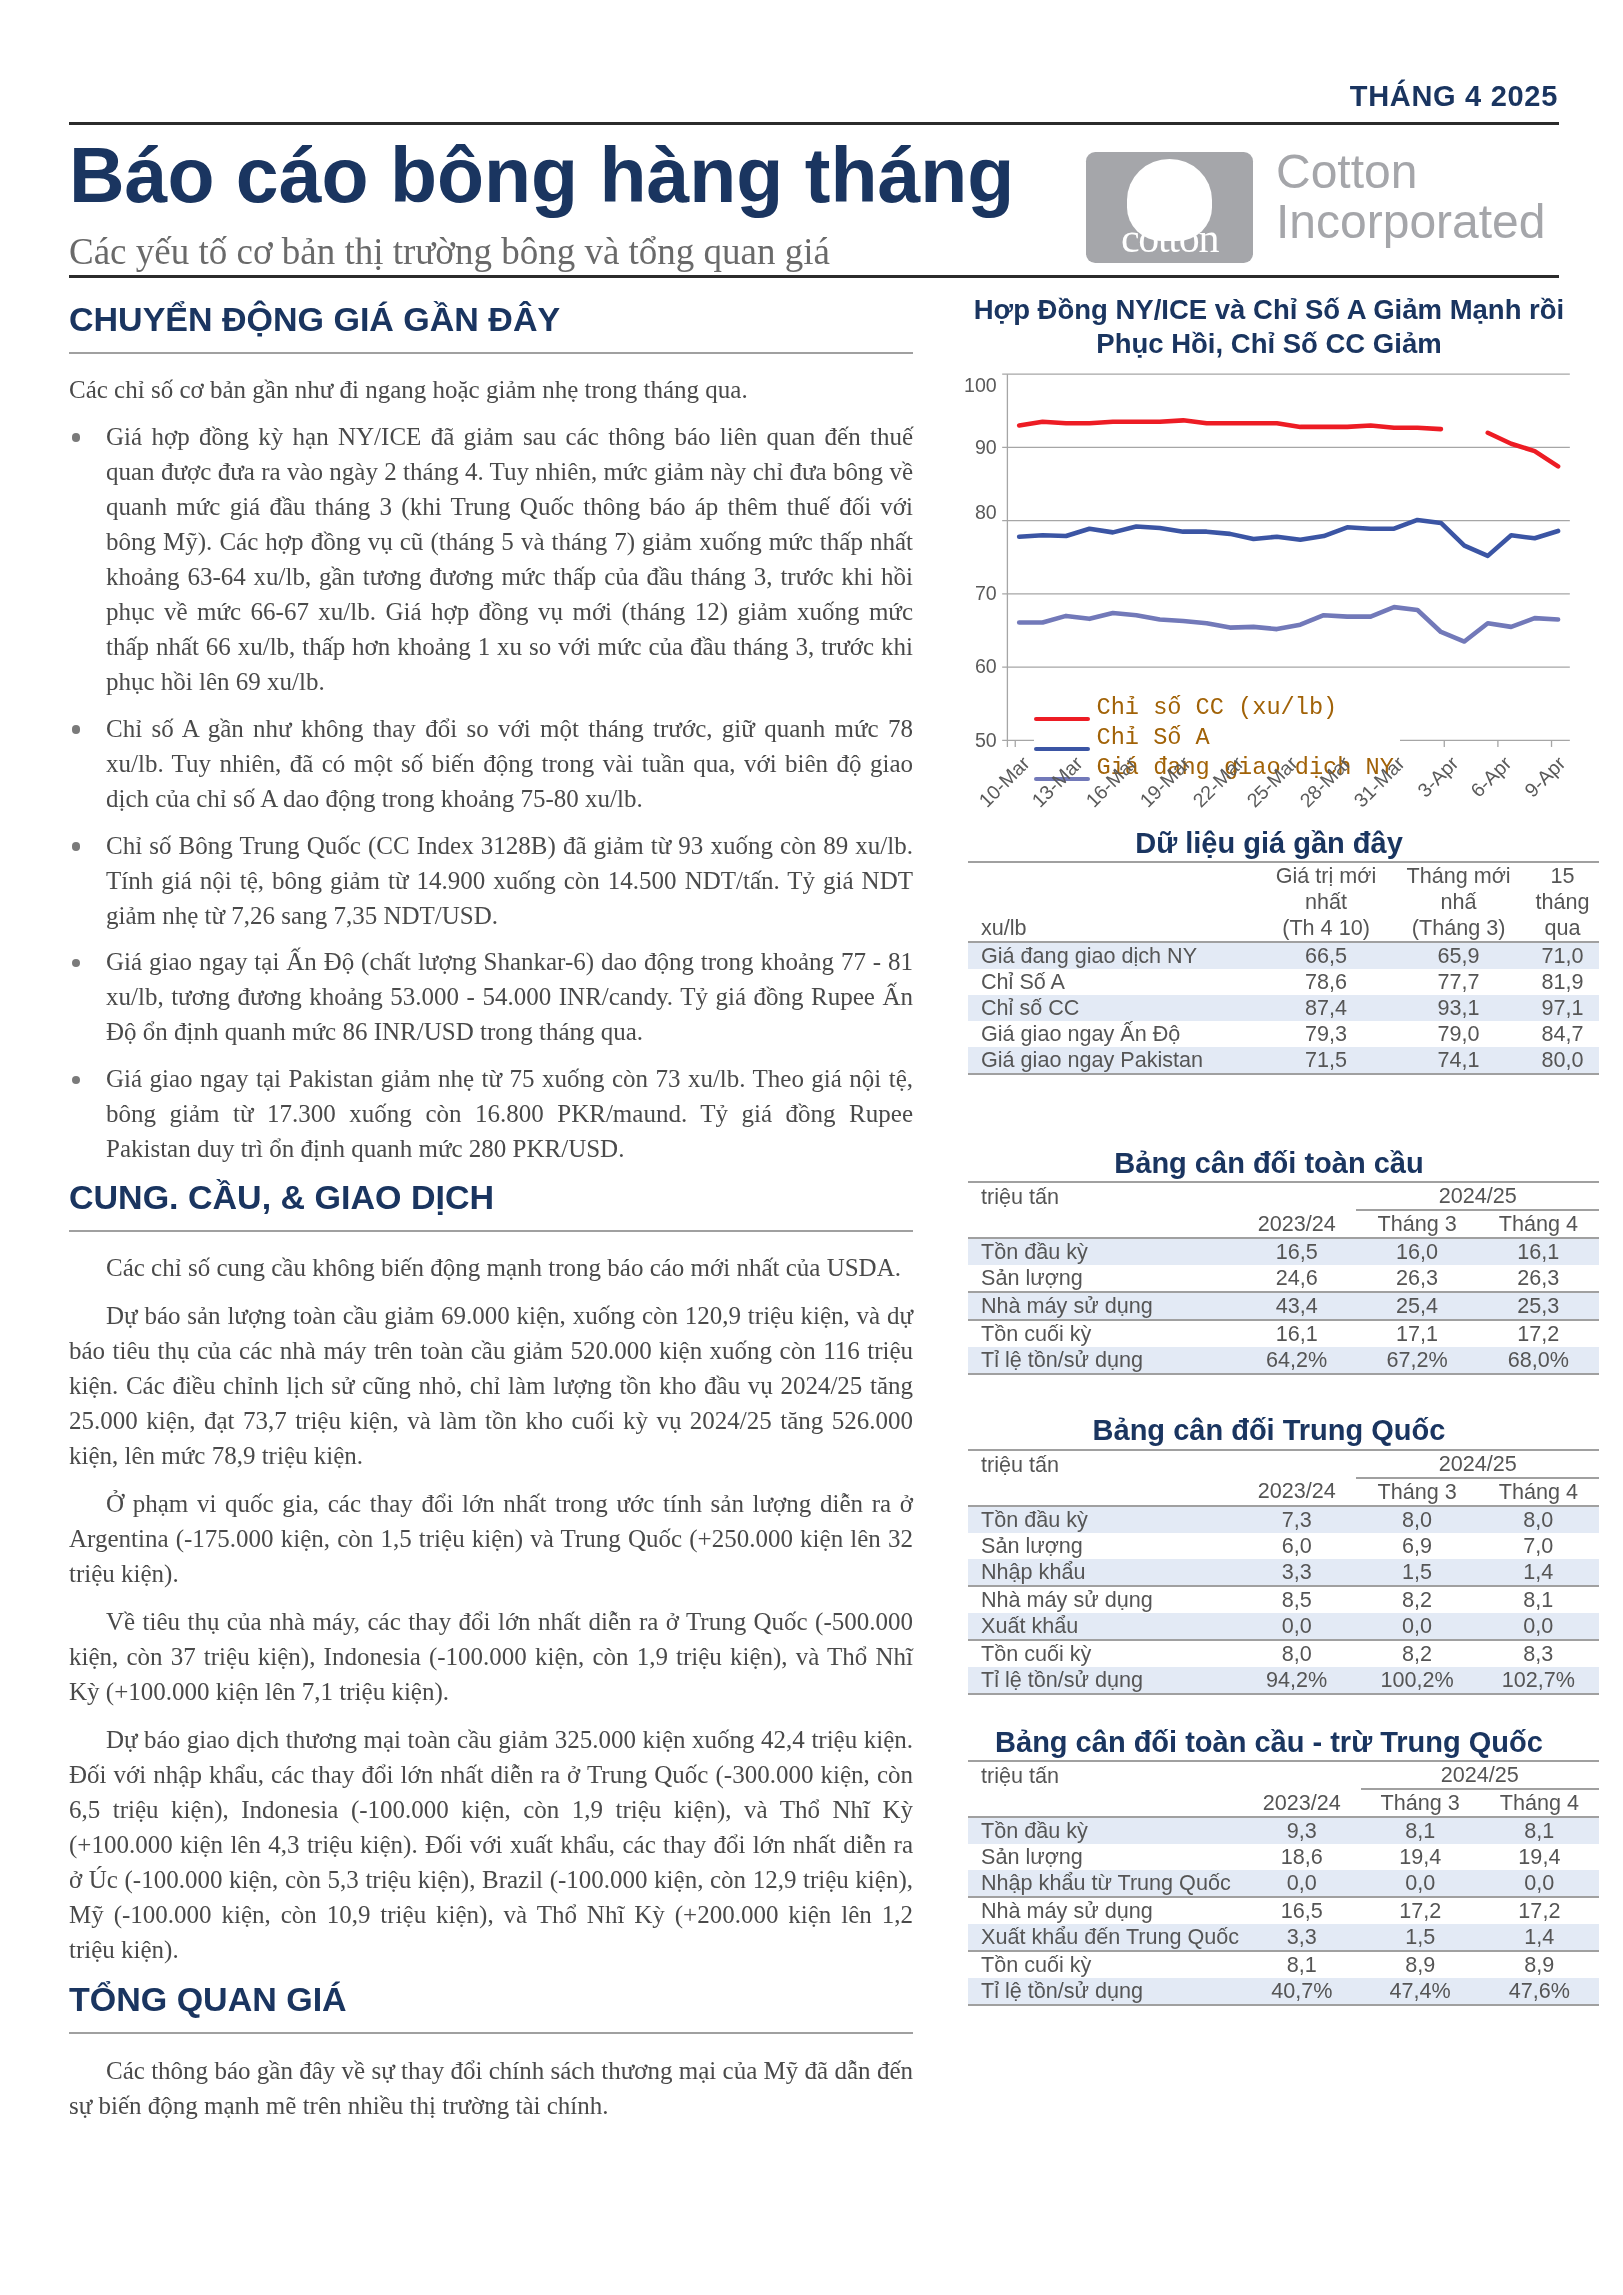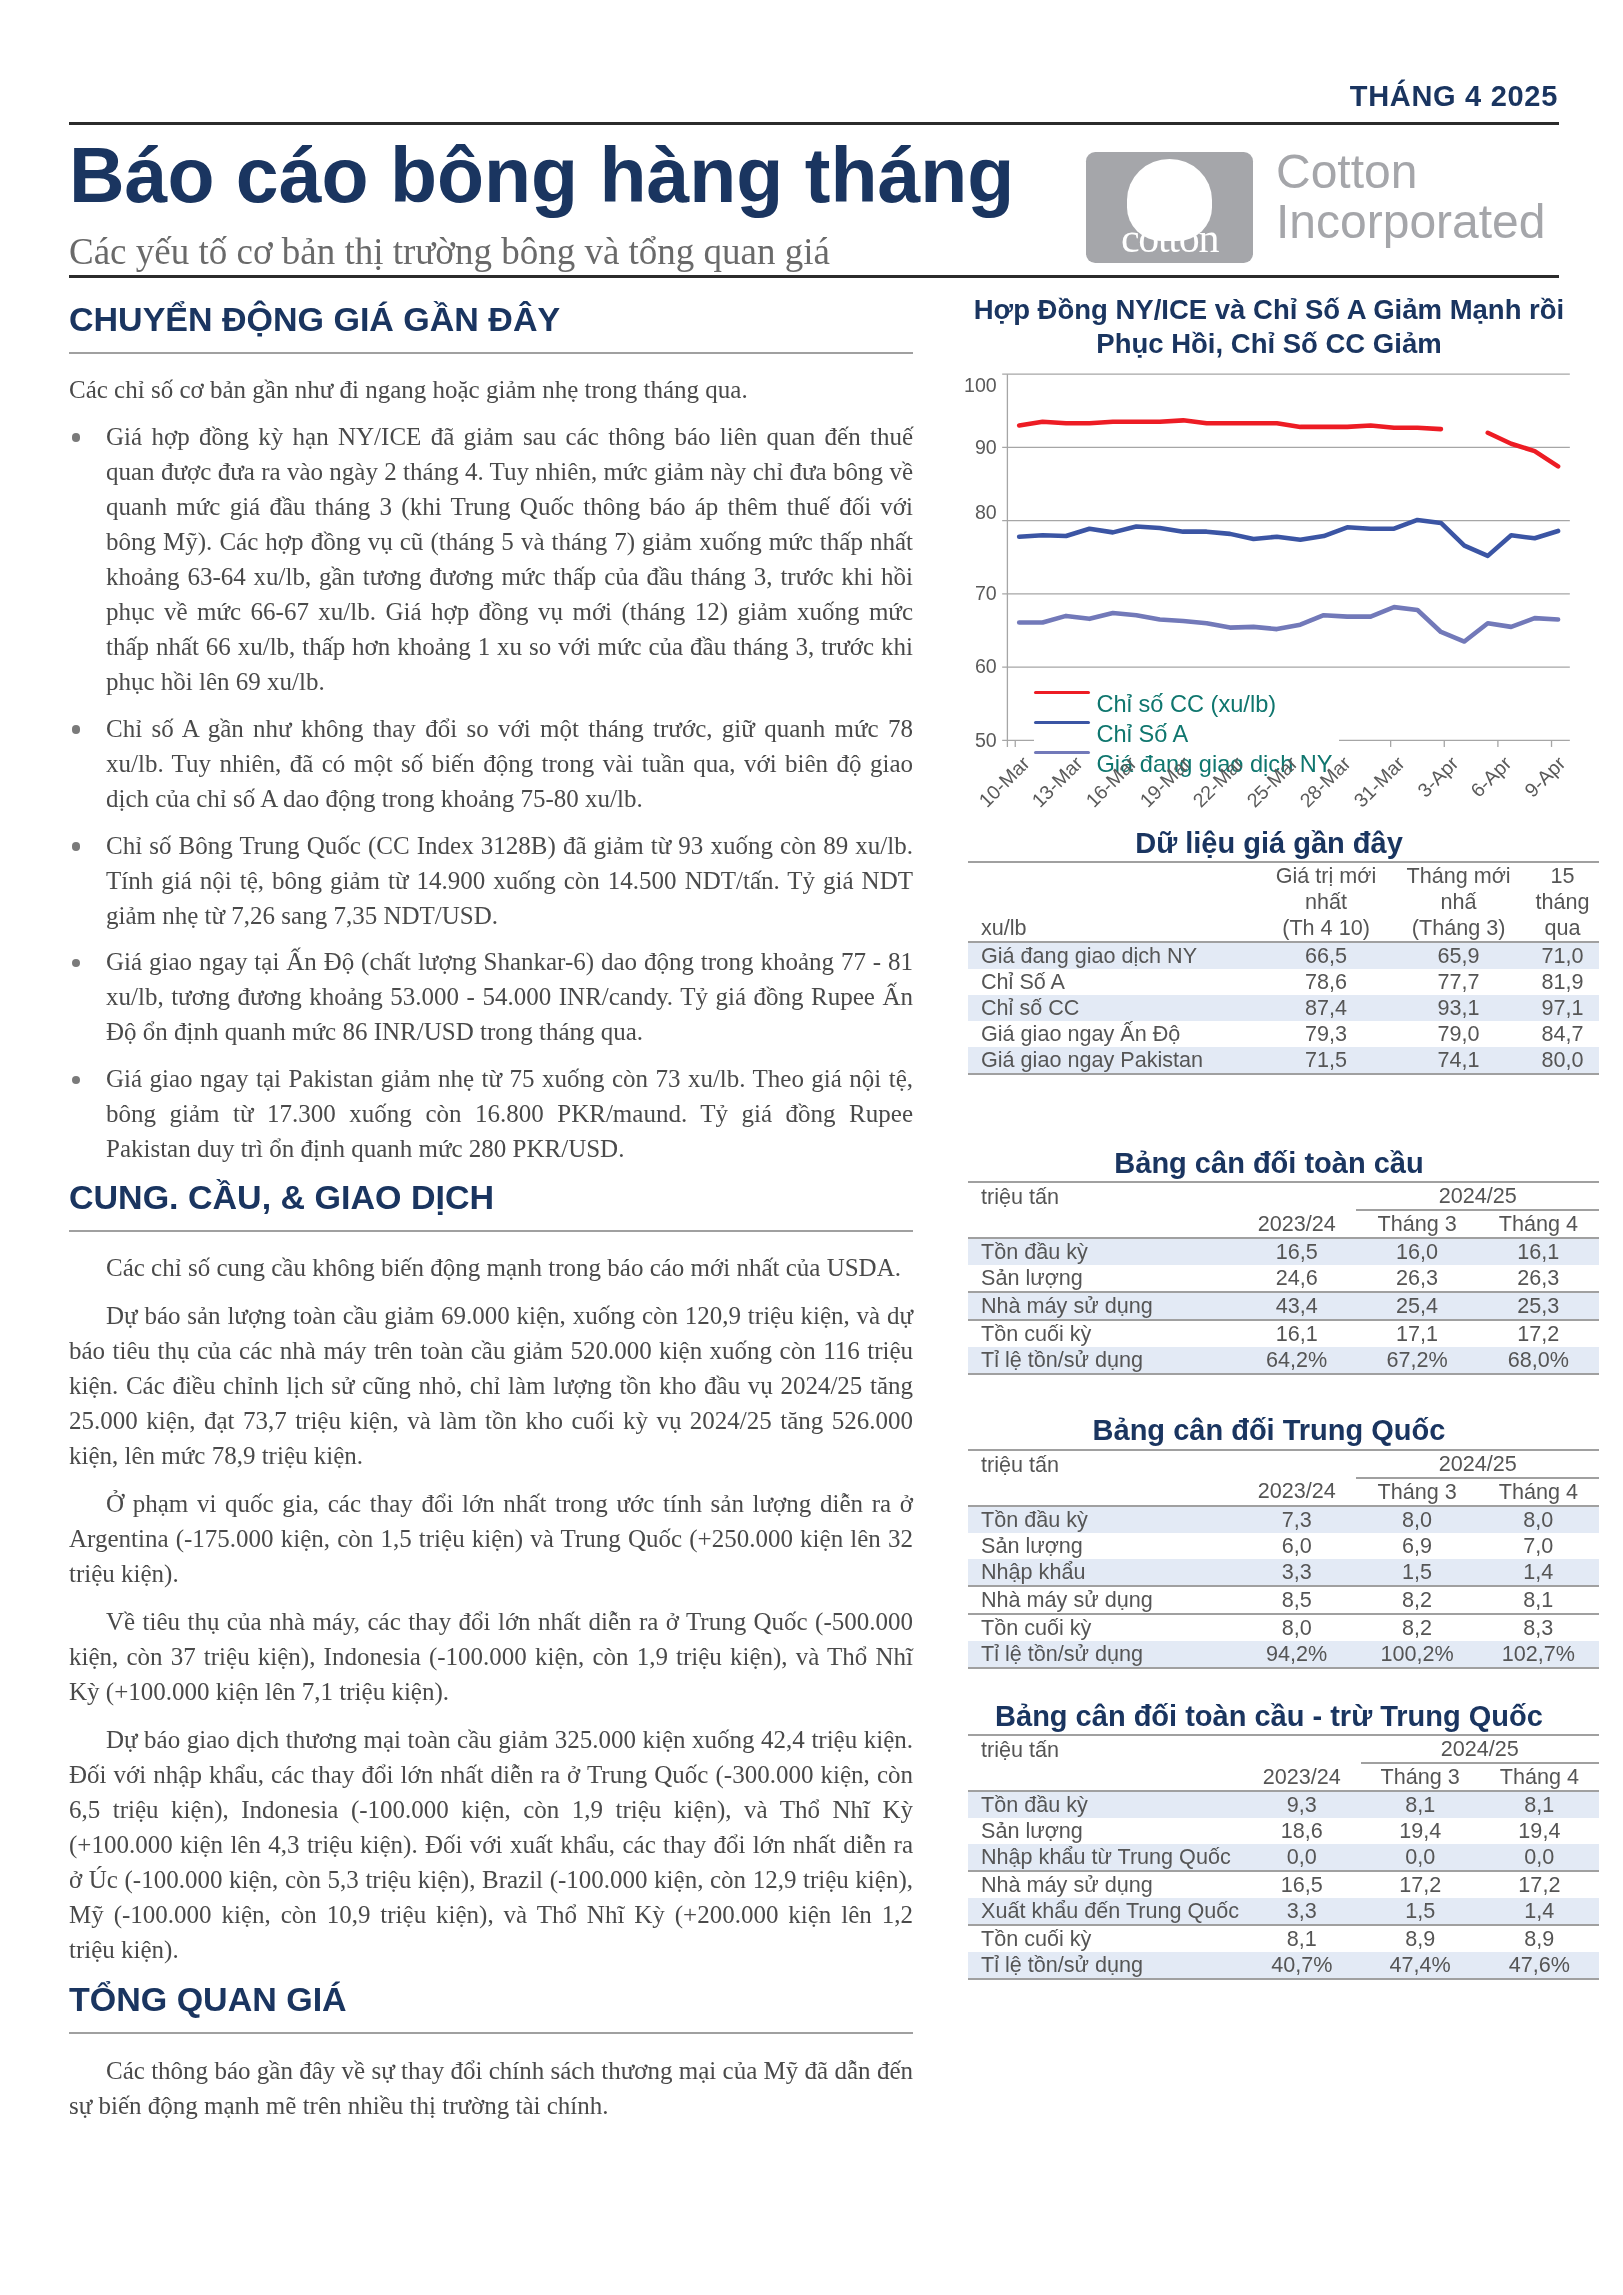--- a/index.html
+++ b/index.html
@@ -30,21 +30,21 @@
   .sec2 { margin-top: 3.9px; }
 
   
   .right-col { position: absolute; left: 942px; top: 293px; width: 654px; }
   .chart-title { font-family: "Liberation Sans", sans-serif; font-weight: bold; font-size: 27.5px; color: #1a3560; text-align: center; line-height: 34px; }
   .chart-wrap { position: relative; width: 654px; height: 458px; }
   .chart-wrap svg { position: absolute; left: 0; top: 0; }
   .ylab { position: absolute; width: 39px; text-align: right; font-family: "Liberation Sans", sans-serif; font-size: 19.6px; color: #5a5a5a; }
   .xlab { position: absolute; font-family: "Liberation Sans", sans-serif; font-size: 19.6px; color: #5a5a5a; transform: rotate(-45deg); transform-origin: right top; white-space: nowrap; }
   .legend { position: absolute; left: 92px; top: 327px; background: #fff; padding: 2.6px 6.5px 2.6px 0; }
-  .legend-row { display: flex; align-items: flex-start; height: 30px; font-family: Liberation Sans, sans-serif; font-size: 23.6px; color: #0f766e; }
+  .legend-row { display: flex; align-items: flex-end; height: 30px; font-family: Liberation Mono, monospace; font-size: 23.6px; color: #a16207; }
   .legend-swatch { width: 56px; height: 3.9px; margin-right: 6.5px; border-radius: 2px; }
 
   .tbl-title { font-family: "Liberation Sans", sans-serif; font-weight: bold; font-size: 29px; color: #1a3560; text-align: center; margin-bottom: 1.3px; }
   table.data { width: 631px; margin-left: 26px; border-collapse: collapse; font-family: "Liberation Sans", sans-serif; font-size: 21.6px; color: #555; }
   table.data th, table.data td { padding: 0 2.6px; line-height: 26px; font-weight: normal; }
   table.data thead tr.top { border-top: 2px solid #a0a0a0; }
   table.data thead tr.bottom { border-bottom: 2px solid #a0a0a0; }
   table.data td.num, table.data th.num { text-align: center; }
   table.data td.label { padding-left: 13px; }
   table.data tr.shade td { background: #e3eaf5; }
@@ -305,20 +305,26 @@
         <td class="num">3,3</td>
         <td class="num">1,5</td>
         <td class="num">1,4</td>
       </tr>
       <tr class="sep">
         <td class="label">Nhà máy sử dụng</td>
         <td class="num">8,5</td>
         <td class="num">8,2</td>
         <td class="num">8,1</td>
       </tr>
+      <tr class="shade">
+        <td class="label">Xuất khẩu</td>
+        <td class="num">0,0</td>
+        <td class="num">0,0</td>
+        <td class="num">0,0</td>
+      </tr>
       <tr class="sep">
         <td class="label">Tồn cuối kỳ</td>
         <td class="num">8,0</td>
         <td class="num">8,2</td>
         <td class="num">8,3</td>
       </tr>
       <tr class="shade">
         <td class="label">Tỉ lệ tồn/sử dụng</td>
         <td class="num">94,2%</td>
         <td class="num">100,2%</td>

